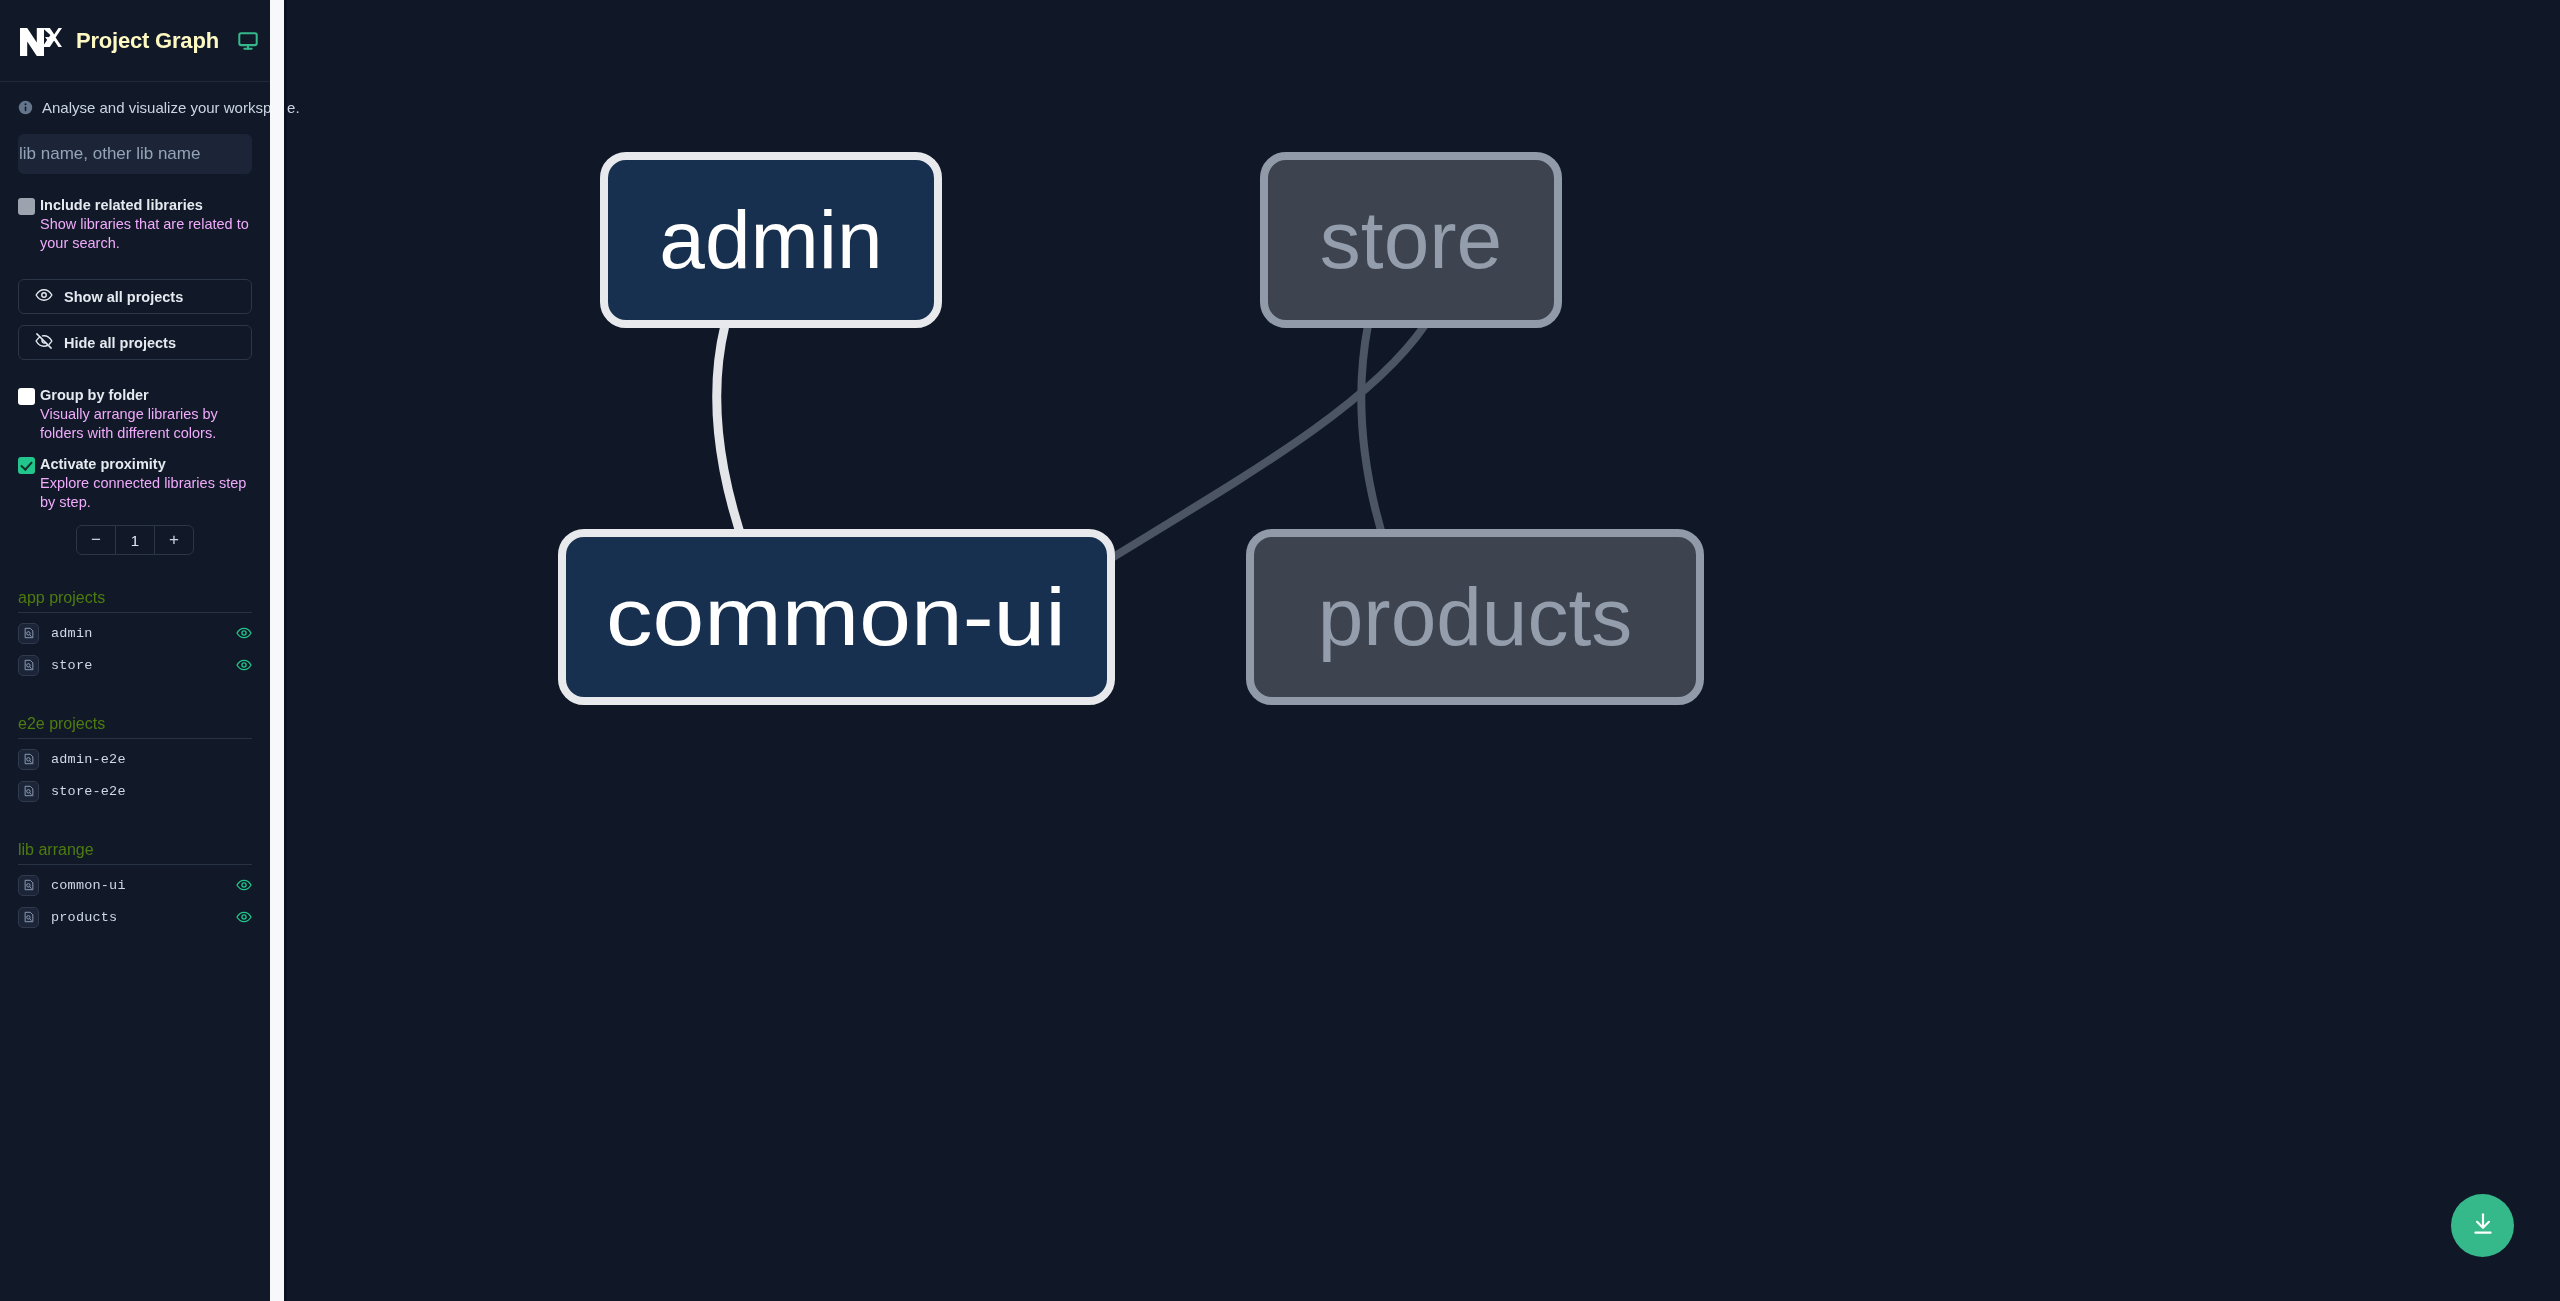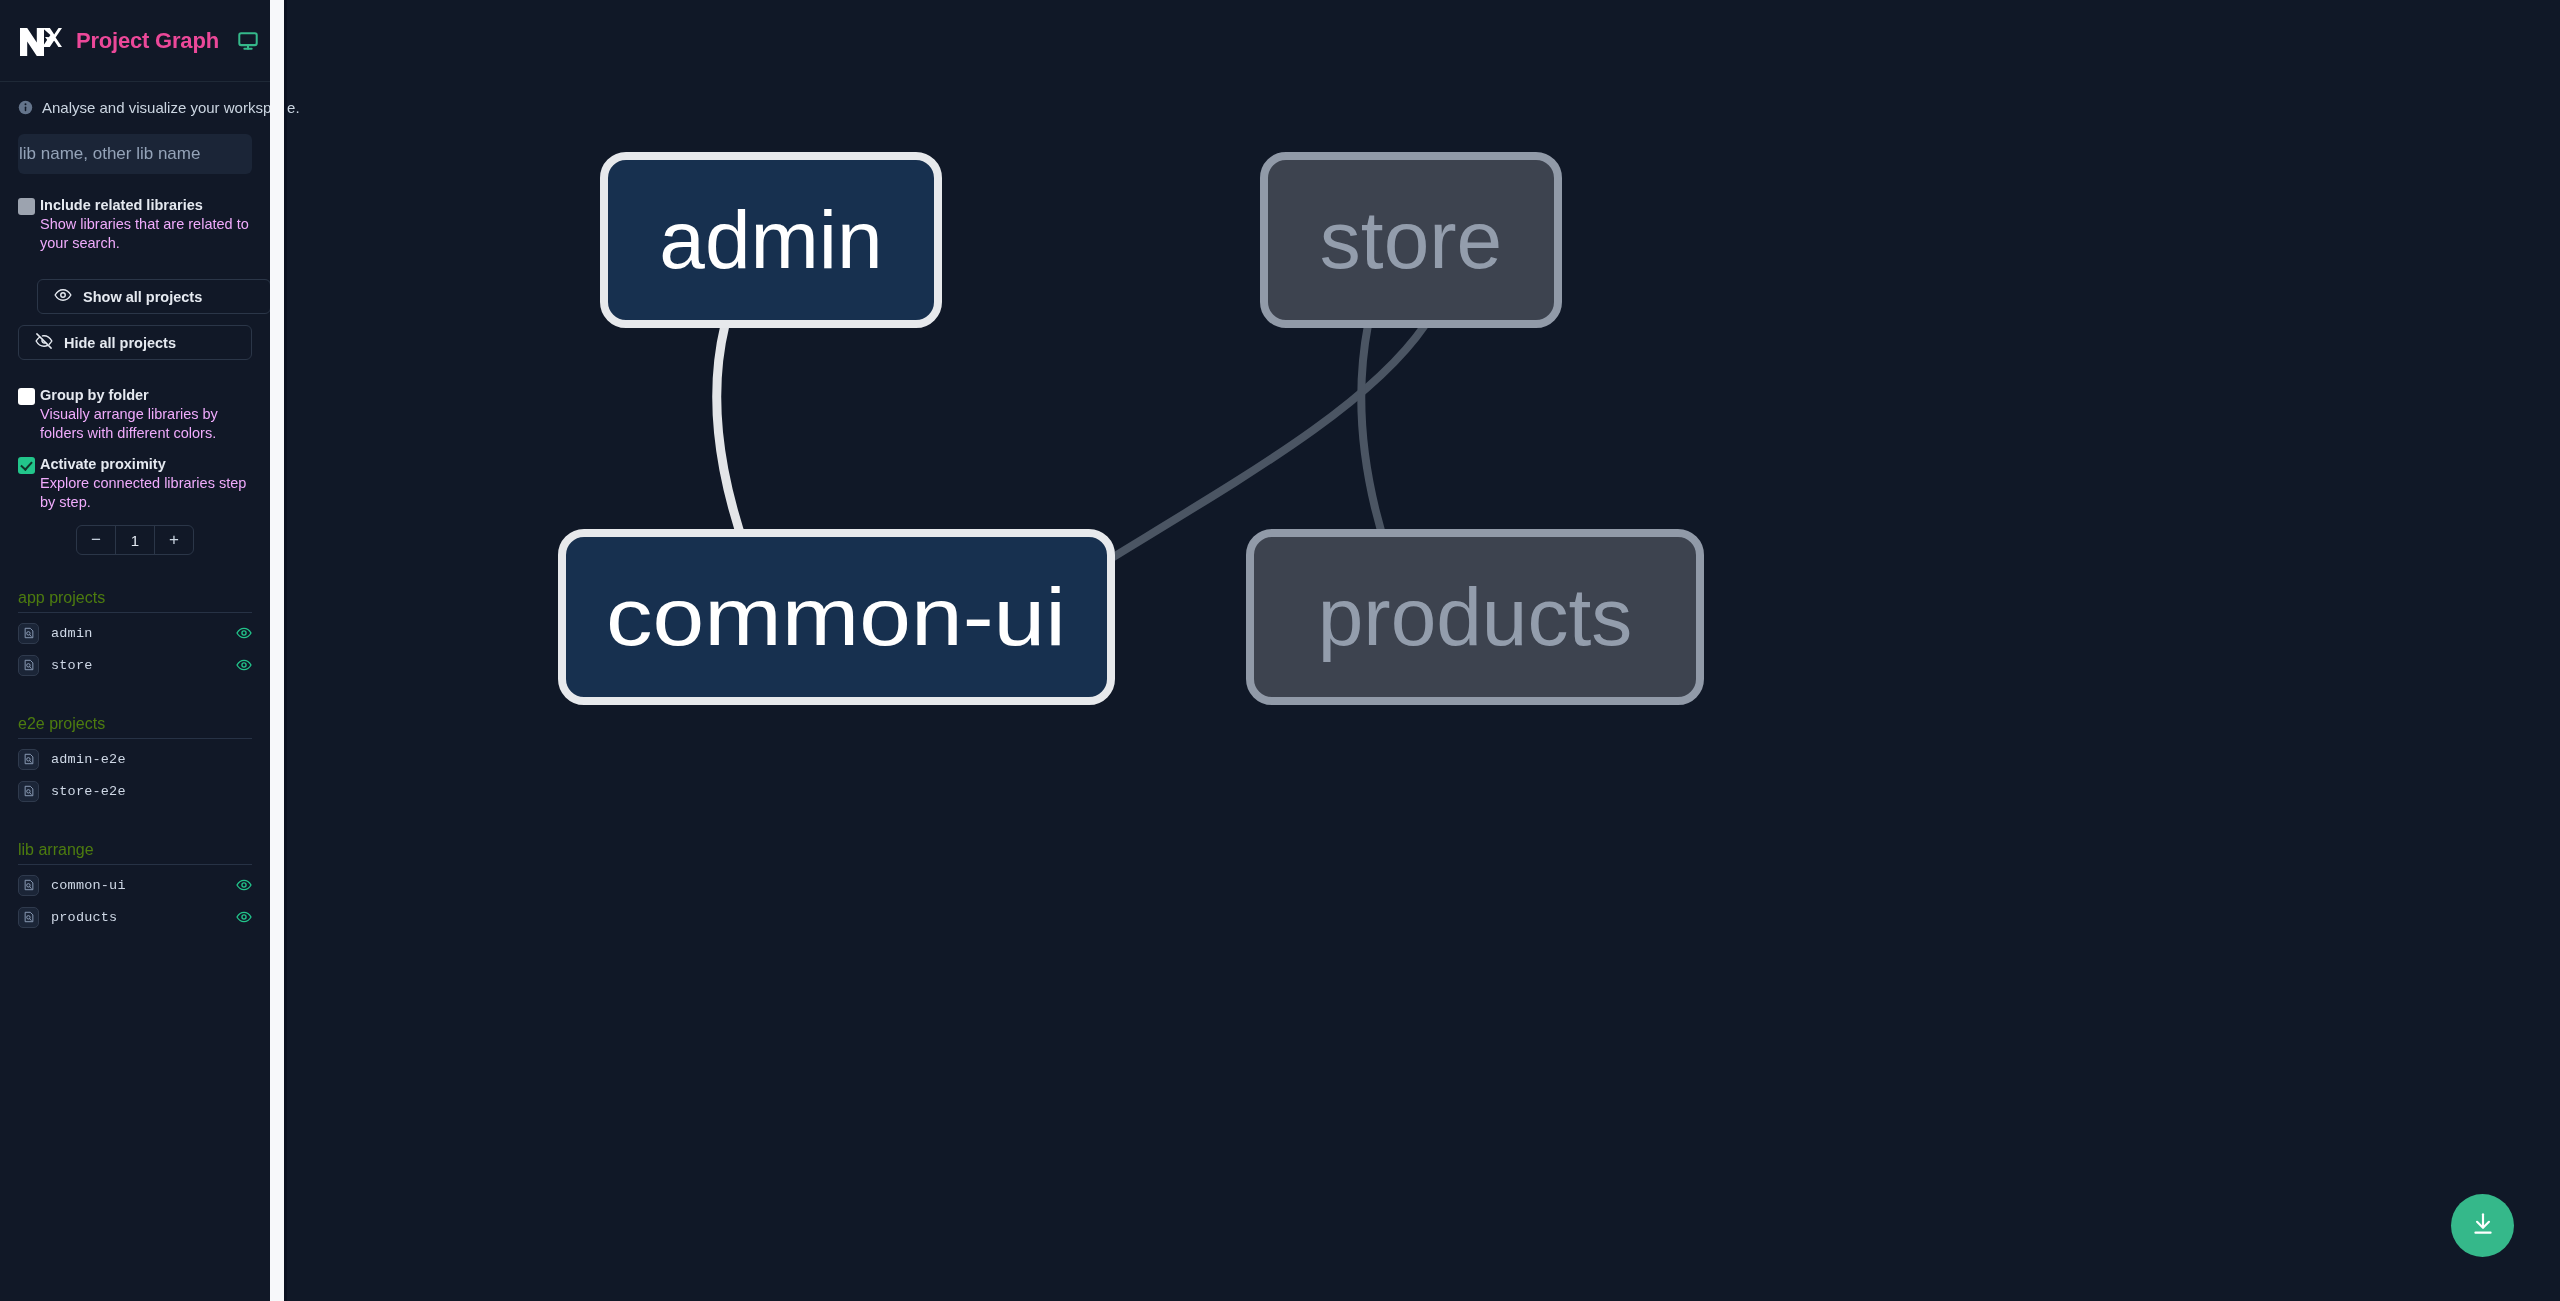--- a/index.html
+++ b/index.html
@@ -35,21 +35,21 @@
 
   .sb-header {
     height: 82px; flex: 0 0 82px;
     display: flex; align-items: center;
     padding: 0 18px;
     border-bottom: 1px solid #1f2937;
     gap: 14px;
   }
   .nx-logo { width: 44px; height: 38px; flex: 0 0 44px; }
   .sb-title {
-    color: #ec4899; font-size: 22px; font-weight: bold;
+    color: #fef9c3; font-size: 22px; font-weight: bold;
     letter-spacing: -0.2px; white-space: nowrap;
   }
   .monitor-ico { width: 22px; height: 22px; flex: 0 0 22px; margin-left: 4px; }
 
   .sb-sub {
     display: flex; align-items: center; gap: 9px;
     padding: 17px 18px 10px 18px;
   }
   .sb-sub-txt { color: #cbd5e1; font-size: 15px; white-space: nowrap; }
   .info-ico { width: 15px; height: 15px; flex: 0 0 15px; }
@@ -102,21 +102,21 @@
     display: flex; align-items: center; gap: 11px;
     height: 35px; width: 100%;
     margin-top: 11px;
     border: 1px solid #2b3648; border-radius: 6px;
     background: #15203200;
     color: #e5e9f0; font-size: 14.5px; font-weight: bold;
     padding-left: 16px; cursor: pointer;
     font-family: "Liberation Sans", sans-serif;
   }
   .pbtn svg { width: 18px; height: 18px; flex: 0 0 18px; }
-  #btn-show { margin-top: 27px; margin-left: 19px; }
+  #btn-show { margin-top: 27px; }
 
   .stepper {
     display: flex; margin: 14px auto 0 auto;
     width: 118px; height: 30px;
     border: 1px solid #2b3648; border-radius: 6px;
     overflow: hidden;
   }
   .step-btn {
     flex: 1; display: flex; align-items: center; justify-content: center;
     color: #cbd5e1; font-size: 17px; cursor: pointer;

